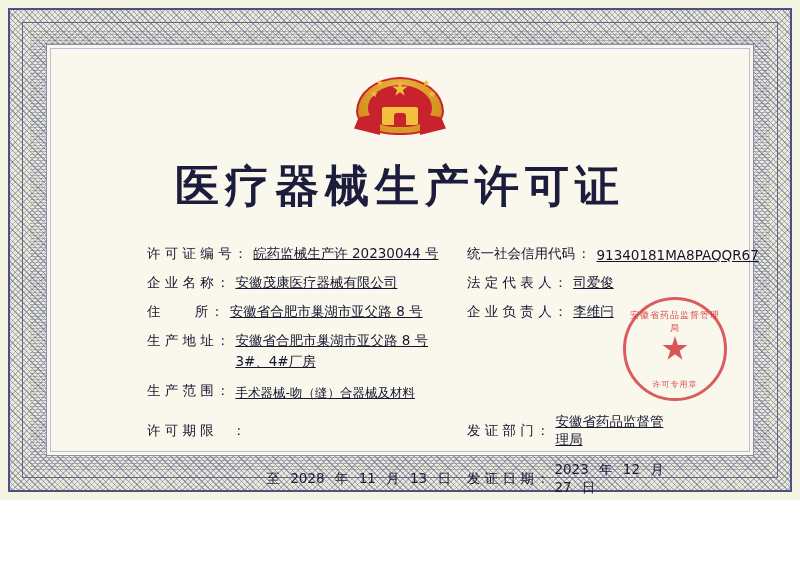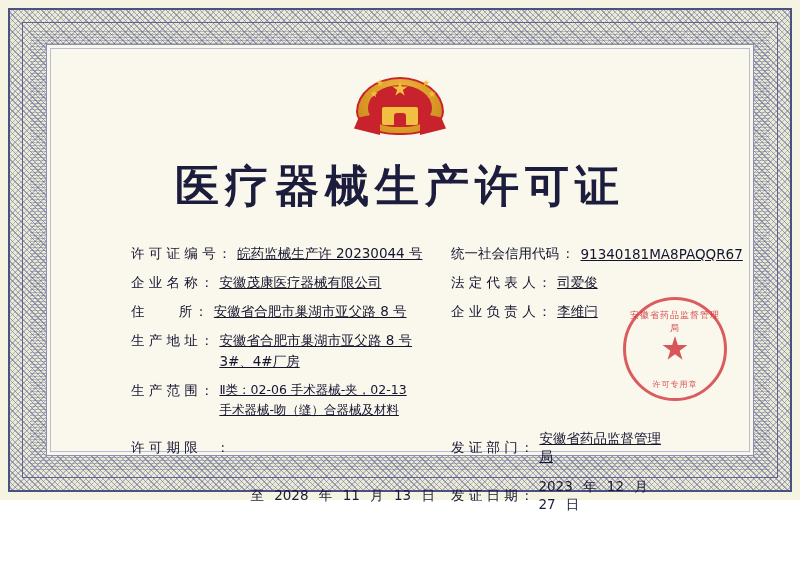--- a/index.html
+++ b/index.html
@@ -183,42 +183,42 @@
     font-family: "DejaVu Serif", "Liberation Serif", serif;
     font-size: 44px;
     font-weight: 700;
     letter-spacing: 6px;
     color: #1c1c3c;
   }
 
   
   .content {
     position: absolute;
-    left: 84px;
+    left: 100px;
     right: 84px;
     top: 200px;
     font-family: "DejaVu Sans", "Liberation Sans", sans-serif;
     color: #1a1a38;
     font-size: 13.5px;
   }
 
   .row {
     display: flex;
     align-items: flex-start;
     margin-bottom: 11px;
   }
   .col-left {
     display: flex;
     align-items: flex-start;
     width: 320px;
     flex: 0 0 320px;
   }
   .col-right {
     display: flex;
-    align-items: center;
+    align-items: flex-end;
     flex: 1 1 auto;
   }
   .lbl {
     white-space: pre;
     flex: 0 0 auto;
     color: #14142f;
   }
   .colon {
     flex: 0 0 auto;
     padding: 0 2px;
@@ -380,21 +380,20 @@
             <span class="line2">3#、4#厂房</span>
           </span>
         </div>
       </div>
 
       <div class="row row-full">
         <div class="col-left">
           <span class="lbl">生 产 范 围</span>
           <span class="colon">：</span>
           <span class="val small">
-            <span>Ⅱ类：02-06 手术器械-夹，02-13</span>
             <span class="line2">手术器械-吻（缝）合器械及材料</span>
           </span>
         </div>
       </div>
 
       <div class="validity">
 
         <div class="vrow">
           <div class="vleft">
             <span class="lbl">许 可 期 限</span>

